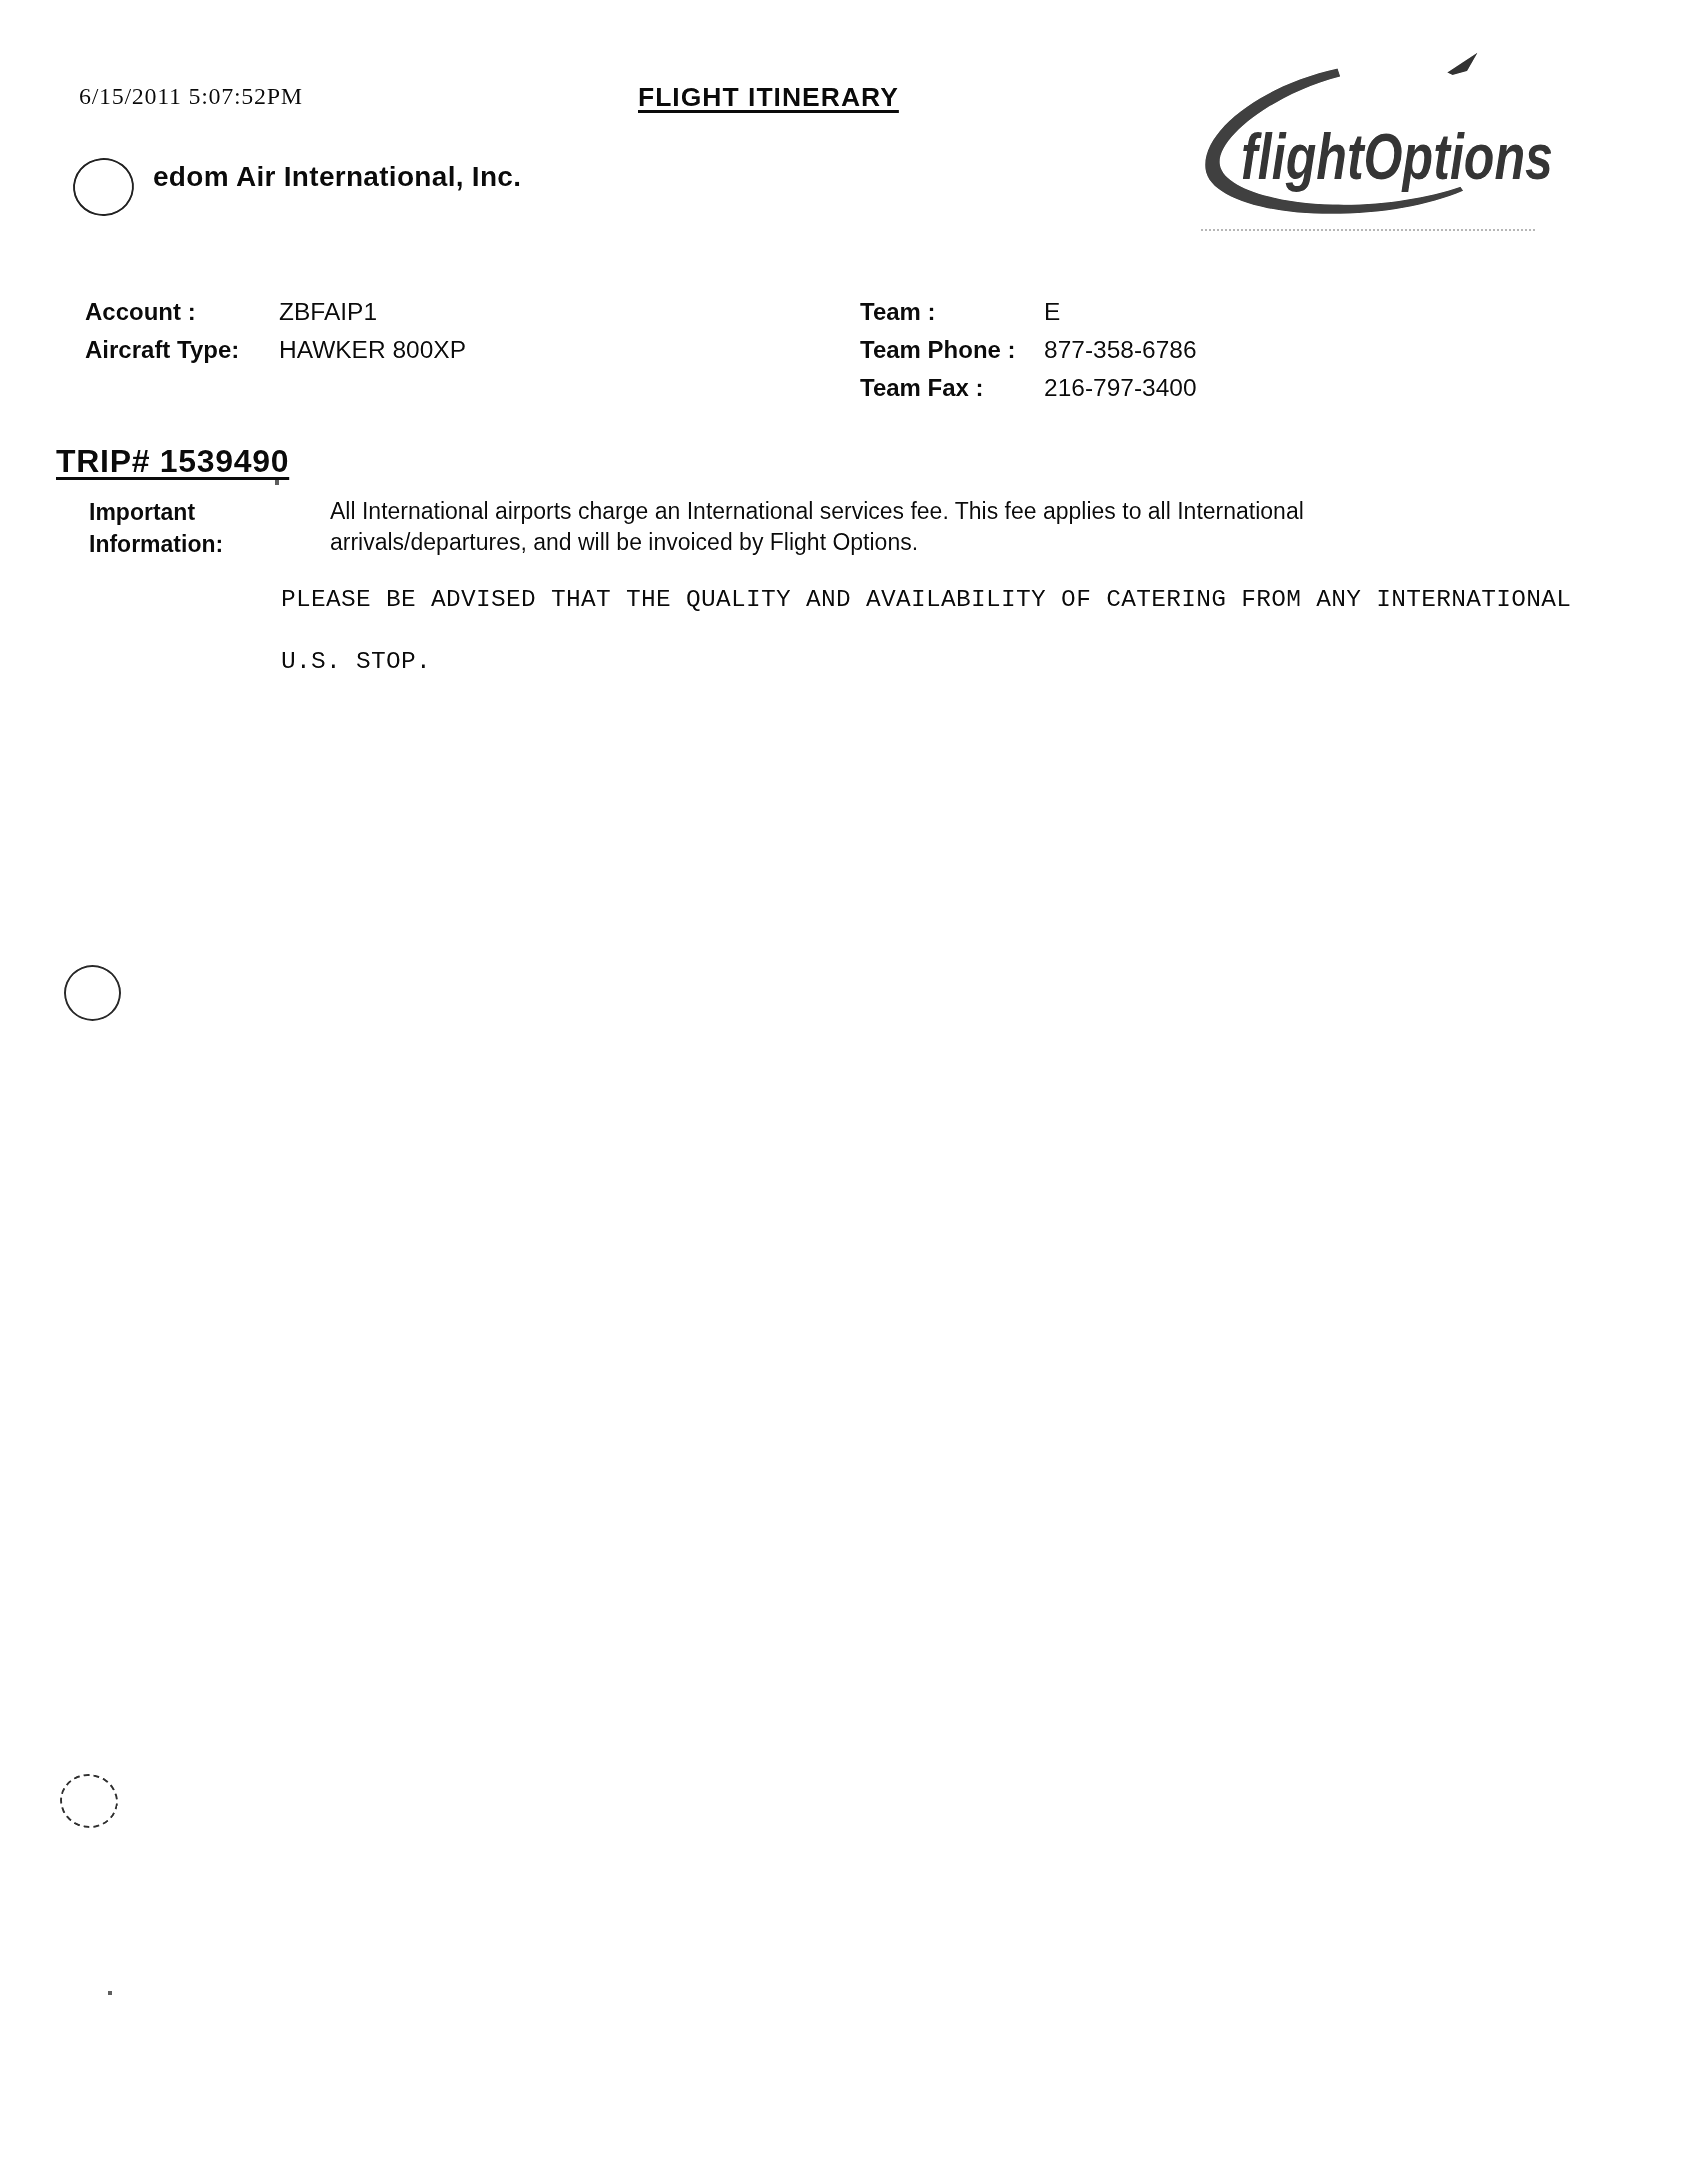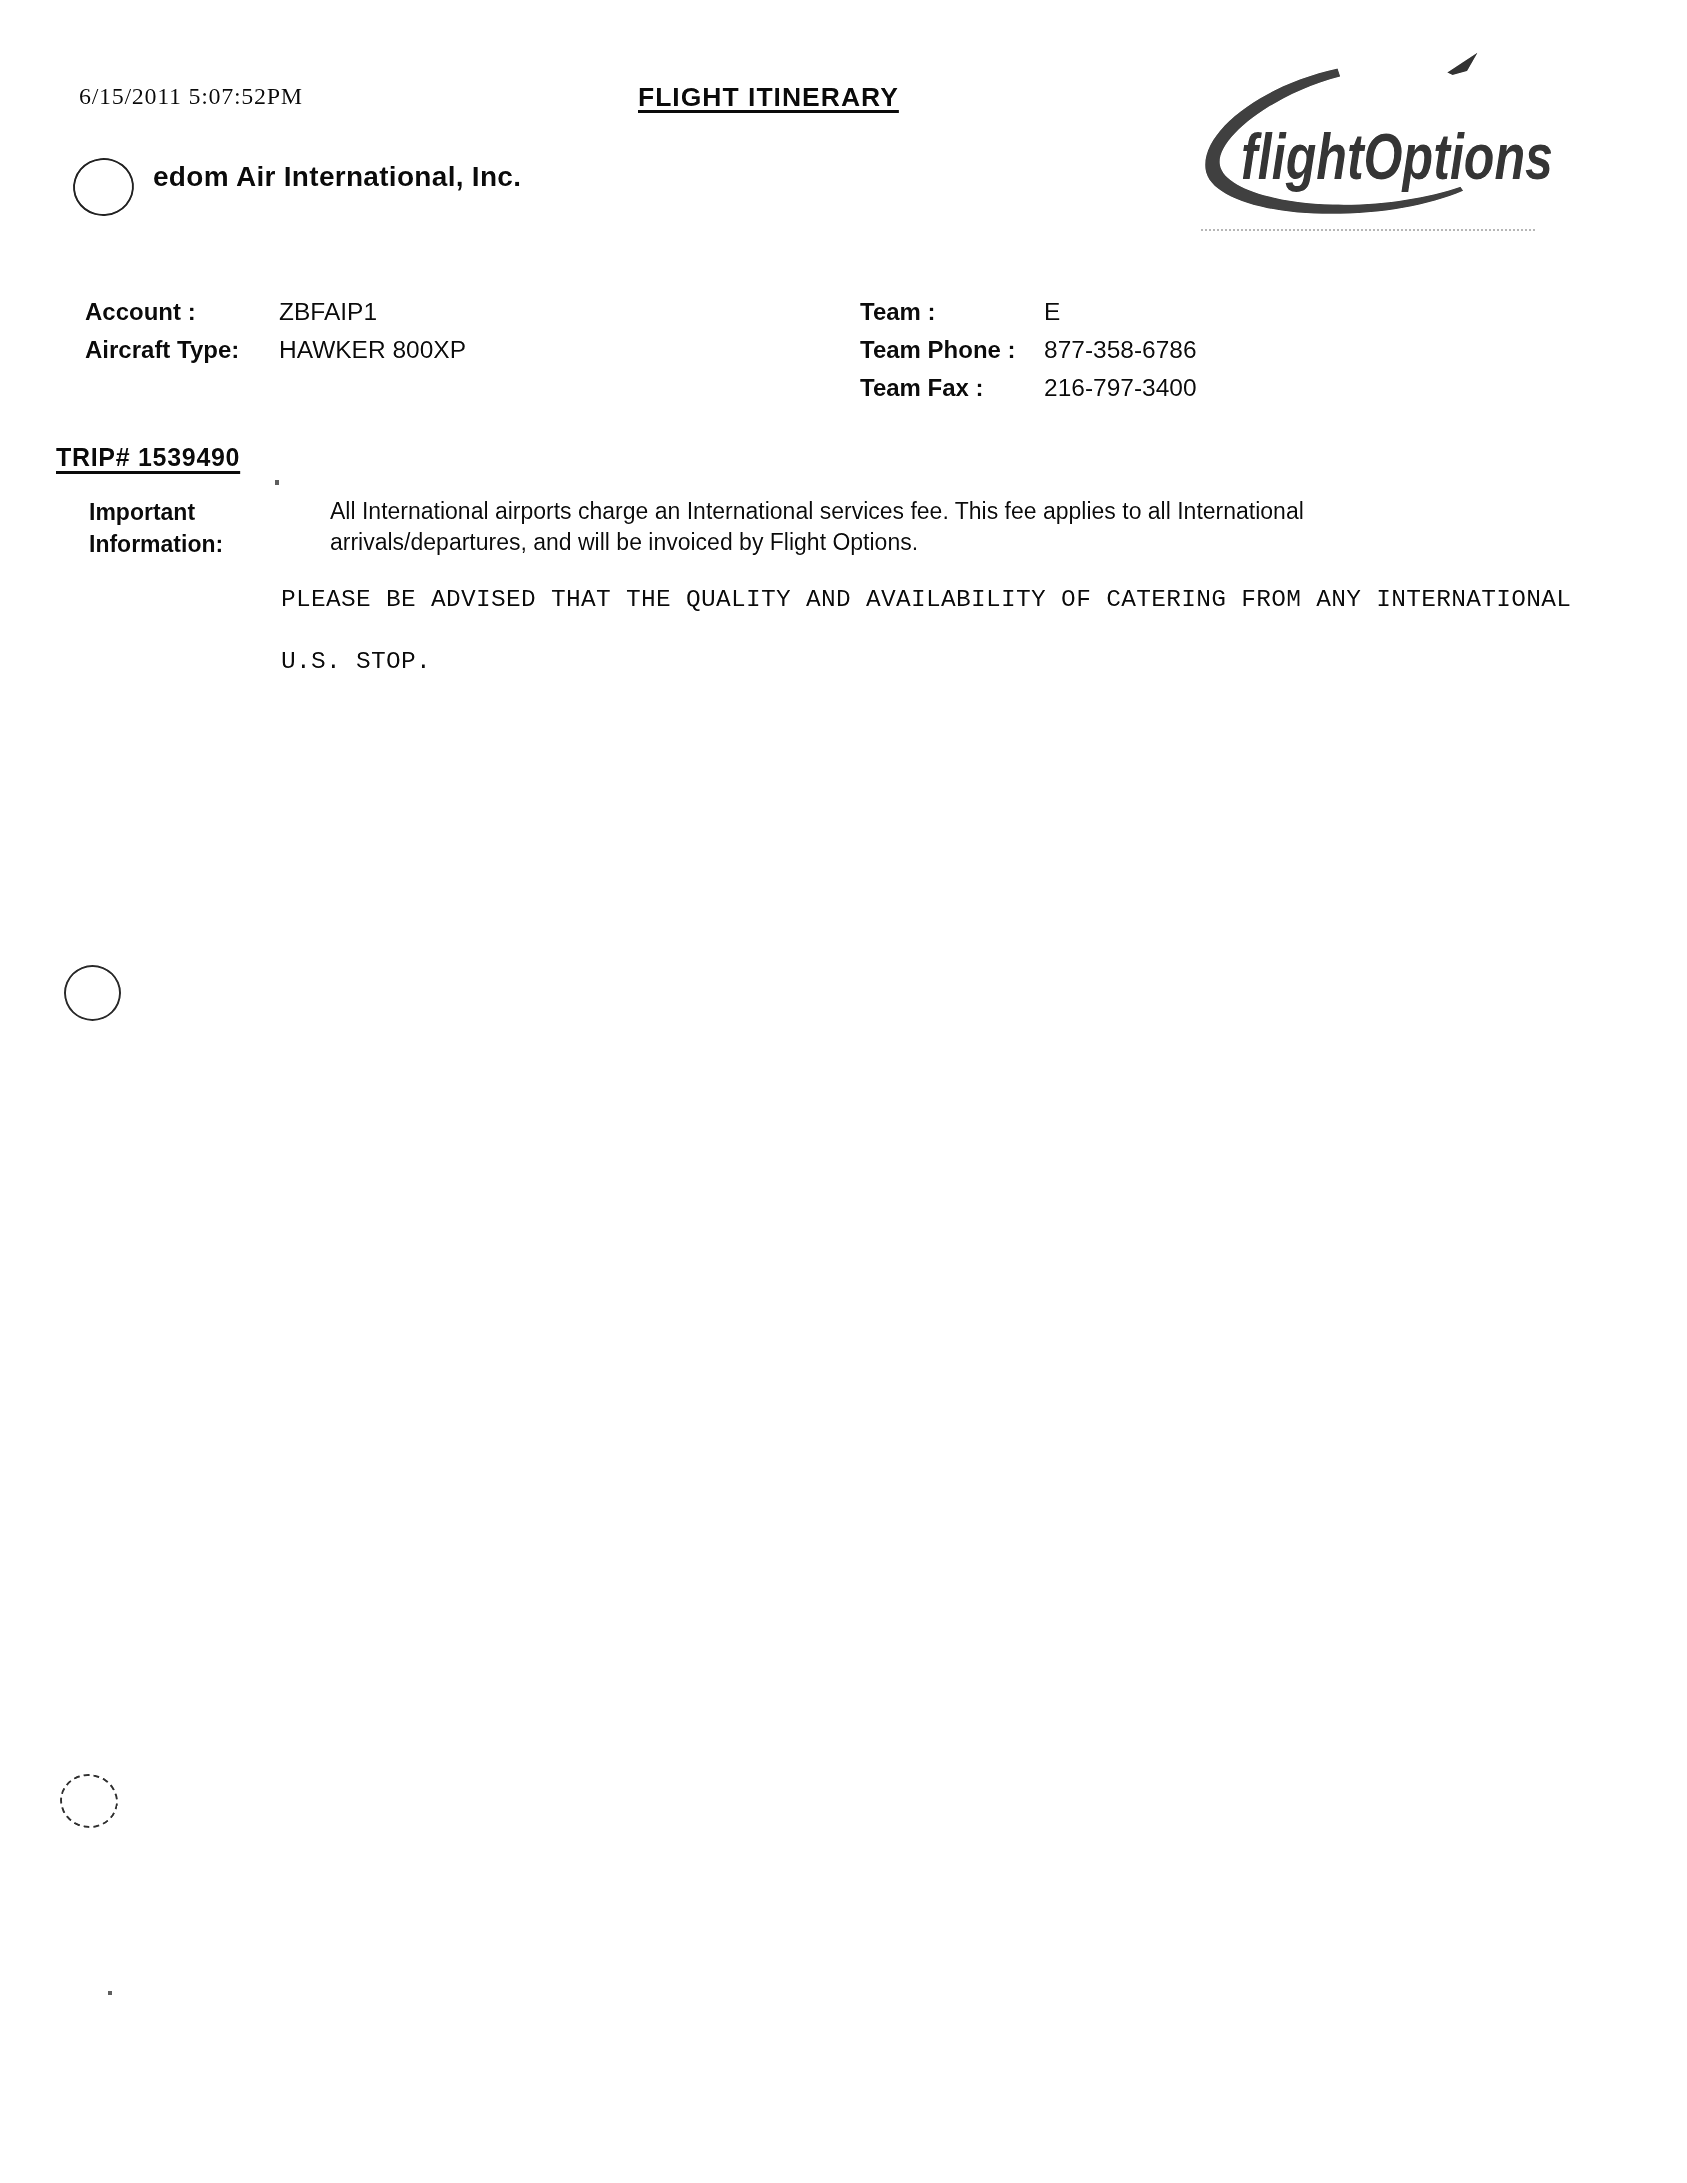--- a/index.html
+++ b/index.html
@@ -35,21 +35,21 @@
   .company {
     font-weight: bold;
     font-size: 28px;
     letter-spacing: 0.3px;
     margin-left: 31px;
   }
   .lbl { font-weight: bold; font-size: 24px; }
   .val { font-size: 24.5px; }
   .trip-heading {
     font-weight: bold;
-    font-size: 25px;
+    font-size: 32px;
     letter-spacing: 0.7px;
     text-decoration: underline;
     text-decoration-thickness: 2.6px;
     text-underline-offset: 5.3px;
   }
   .imp-lbl { font-weight: bold; font-size: 23px; }
   .imp-txt { font-size: 23px; }
   .cater {
     font-family: Liberation Mono, monospace;
     font-size: 24.5px;

